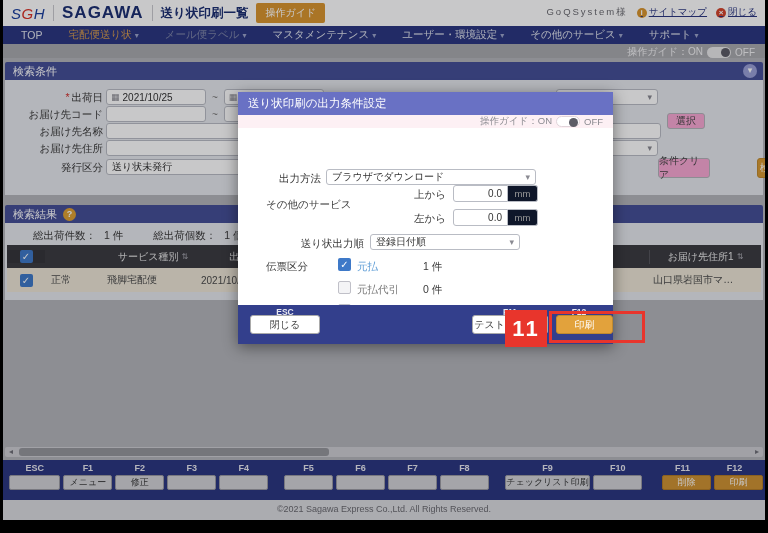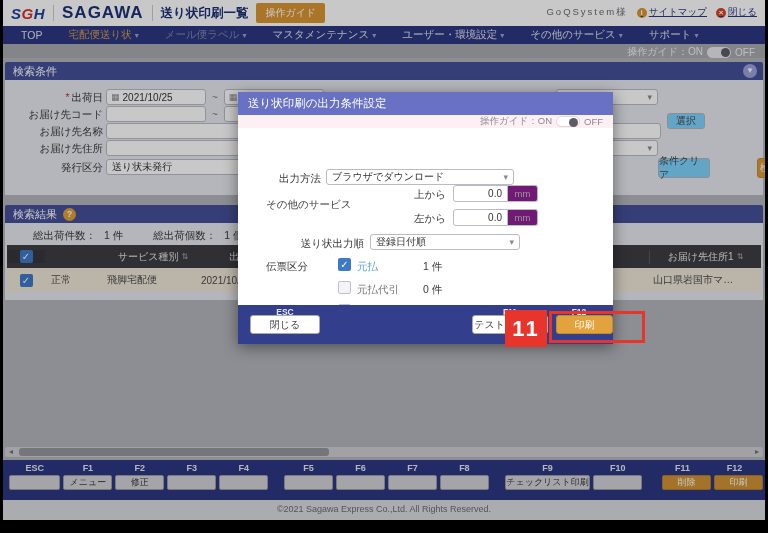--- a/index.html
+++ b/index.html
@@ -4,21 +4,21 @@
 <style>
   * { box-sizing: border-box; margin: 0; padding: 0; }
   html,body { width: 768px; height: 533px; background:#000; overflow:hidden;
     font-family:"Liberation Sans","DejaVu Sans",sans-serif; }
   .abs { position:absolute; }
   #app { position:absolute; left:3px; top:0; width:762px; height:520px; background:#b4b5ba; overflow:hidden; }
 
   
   .topbar { left:0; top:0; width:762px; height:26px; background:#ffffff; }
   .logo-wrap { left:8px; top:4px; height:18px; display:flex; align-items:center; gap:8px; }
-  .logo { font-weight:bold; font-style:italic; font-size:15px; color:#1b3f9e; letter-spacing:0.5px; }
+  .logo { font-weight:normal; font-style:italic; font-size:15px; color:#1b3f9e; letter-spacing:0.5px; }
   .logo .mid { color:#d93025; }
   .vdiv { width:1px; height:16px; background:#c9c9cf; }
   .brand { font-weight:bold; font-size:17px; color:#1b2f72; letter-spacing:1px; }
   .pagetitle { font-weight:bold; font-size:12.5px; color:#1b2f72; }
   .guide-badge { background:#d9952f; color:#fff; font-size:10px; padding:3px 9px; border-radius:2px; }
   .top-right { right:8px; top:6px; display:flex; align-items:center; gap:9px; font-size:9.5px; }
   .account { color:#6a6a70; letter-spacing:2px; }
   .toplink { color:#2b3780; text-decoration:underline; display:flex; align-items:center; gap:2px; }
   .ico-circle { display:inline-block; width:10px; height:10px; border-radius:50%; color:#fff; font-size:8px; line-height:10px; text-align:center; font-weight:bold; }
 
@@ -41,21 +41,21 @@
   .search-head { left:2px; top:62px; width:758px; }
   .search-body { left:2px; top:80px; width:758px; height:115px; background:#e6e8ed; }
   .frow { position:absolute; height:16px; display:flex; align-items:center; }
   .flabel { position:absolute; width:96px; text-align:right; font-size:10.5px; color:#3a3a3a; }
   .req { color:#d0302c; margin-right:2px; }
   .inp { background:#fff; border:1px solid #b9bcc4; border-radius:3px; height:16px; font-size:10px; color:#333; display:flex; align-items:center; padding:0 4px; gap:3px; }
   .sel { background:#fff; border:1px solid #b9bcc4; border-radius:3px; height:16px; font-size:10px; color:#333; display:flex; align-items:center; justify-content:space-between; padding:0 5px; }
   .sel .chev { color:#8a8a92; font-size:9px; }
   .cal { color:#8a8a92; font-size:9px; }
   .tilde { color:#777; font-size:10px; }
-  .btn-gray { background:#7dd3fc; border:1px solid #b4b4ba; border-radius:3px; color:#444; font-size:10px; display:flex; align-items:center; justify-content:center; }
+  .btn-gray { background:#f9a8d4; border:1px solid #b4b4ba; border-radius:3px; color:#444; font-size:10px; display:flex; align-items:center; justify-content:center; }
   .btn-orange { background:#d89a33; border:1px solid #c08a2e; border-radius:3px; color:#fff; font-size:10px; display:flex; align-items:center; justify-content:center; }
 
   .results-head { left:2px; top:205px; width:758px; }
   .help-badge { width:13px; height:13px; border-radius:50%; background:#dfa132; color:#fff; font-size:9px; font-weight:bold; text-align:center; line-height:13px; margin-left:6px; }
   .results-body { left:2px; top:223px; width:758px; height:77px; background:#e6e8ed; }
   .summary { position:absolute; left:28px; top:6px; font-size:10.5px; color:#3a3a3a; display:flex; gap:8px; }
   .thead { position:absolute; left:2px; top:22px; width:754px; height:23px; background:#3b3b40; display:flex; color:#e8e8e8; font-size:10px; align-items:center; }
   .trow { position:absolute; left:2px; top:45px; width:754px; height:24px; background:#ede6d7; display:flex; color:#4a4a4a; font-size:10px; align-items:center; }
   .cell { display:flex; align-items:center; justify-content:center; gap:3px; overflow:hidden; white-space:nowrap; }
   .sort { color:#a8a8b0; font-size:8px; }
@@ -83,21 +83,21 @@
 
   
   .modal { left:235px; top:92px; width:375px; height:252px; z-index:20; box-shadow:0 3px 14px rgba(0,0,0,0.45); background:#fff; }
   .m-title { position:absolute; left:0; top:0; width:375px; height:23px; background:#6971c4; color:#fff; font-size:11.5px; display:flex; align-items:center; padding-left:10px; }
   .m-guide { position:absolute; left:0; top:23px; width:375px; height:13px; background:#fdf0f4; display:flex; align-items:center; justify-content:flex-end; gap:4px; padding-right:10px; font-size:9.5px; color:#8a8a90; }
   .m-body { position:absolute; left:0; top:36px; width:375px; height:177px; background:#fff; }
   .m-label { position:absolute; font-size:10.5px; color:#3a3a3a; }
   .m-sel { position:absolute; }
   .m-input { position:absolute; display:flex; }
   .num-box { background:#fff; border:1px solid #b9bcc4; border-radius:3px 0 0 3px; height:17px; width:55px; font-size:10px; color:#333; display:flex; align-items:center; justify-content:flex-end; padding-right:5px; }
-  .unit-box { background:#701a75; border:1px solid #b9bcc4; border-left:none; border-radius:0 3px 3px 0; height:17px; width:30px; font-size:9.5px; color:#999; display:flex; align-items:center; justify-content:center; }
+  .unit-box { background:#0f172a; border:1px solid #b9bcc4; border-left:none; border-radius:0 3px 3px 0; height:17px; width:30px; font-size:9.5px; color:#999; display:flex; align-items:center; justify-content:center; }
   .ckrow-label-on { color:#5b9bd5; }
   .m-warning { position:absolute; left:27px; top:194px; font-size:10px; color:#e8356d; }
   .m-footer { position:absolute; left:0; top:213px; width:375px; height:39px; background:#333f8c; }
   .mf-key { position:absolute; color:#e8e8f0; font-size:8.5px; font-weight:bold; text-align:center; }
   .mf-btn { position:absolute; top:10px; height:19px; background:#fff; border:1px solid #aaa; border-radius:3px; font-size:10px; color:#444; display:flex; align-items:center; justify-content:center; }
   .mf-btn.orange { background:#e2a23c; border-color:#c08a2e; color:#fff; }
 
   
   .anno-badge { left:502px; top:310px; width:42px; height:37px; background:#e8352c; color:#fff; z-index:30; font-size:22px; font-weight:bold; display:flex; align-items:center; justify-content:center; letter-spacing:2px; }
   .anno-rect { left:546px; top:311px; width:96px; height:32px; border:3px solid #e8352c; z-index:30; }
@@ -348,21 +348,21 @@
     <div class="m-guide">
       <span>操作ガイド：ON</span>
       <span class="pill" style="background:#fff; border:1px solid #e0d4da;">
           <span class="knob"></span>
         </span>
       <span>OFF</span>
     </div>
     <div class="m-body">
 
       <span class="m-label" style="left:33px; top:44px; width:50px; text-align:right;">出力方法</span>
-      <span class="sel m-sel" style="left:88px; top:41px; width:188px;">
+      <span class="sel m-sel" style="left:88px; top:41px; width:210px;">
           <span>ブラウザでダウンロード</span>
           <span class="chev">▾</span>
         </span>
 
       <span class="m-label" style="left:28px; top:70px;">その他のサービス</span>
       <span class="m-label" style="left:168px; top:60px; width:40px; text-align:right;">上から</span>
       <span class="m-input" style="left:215px; top:57px;">
         <span class="num-box">0.0</span>
         <span class="unit-box">mm</span>
       </span>

